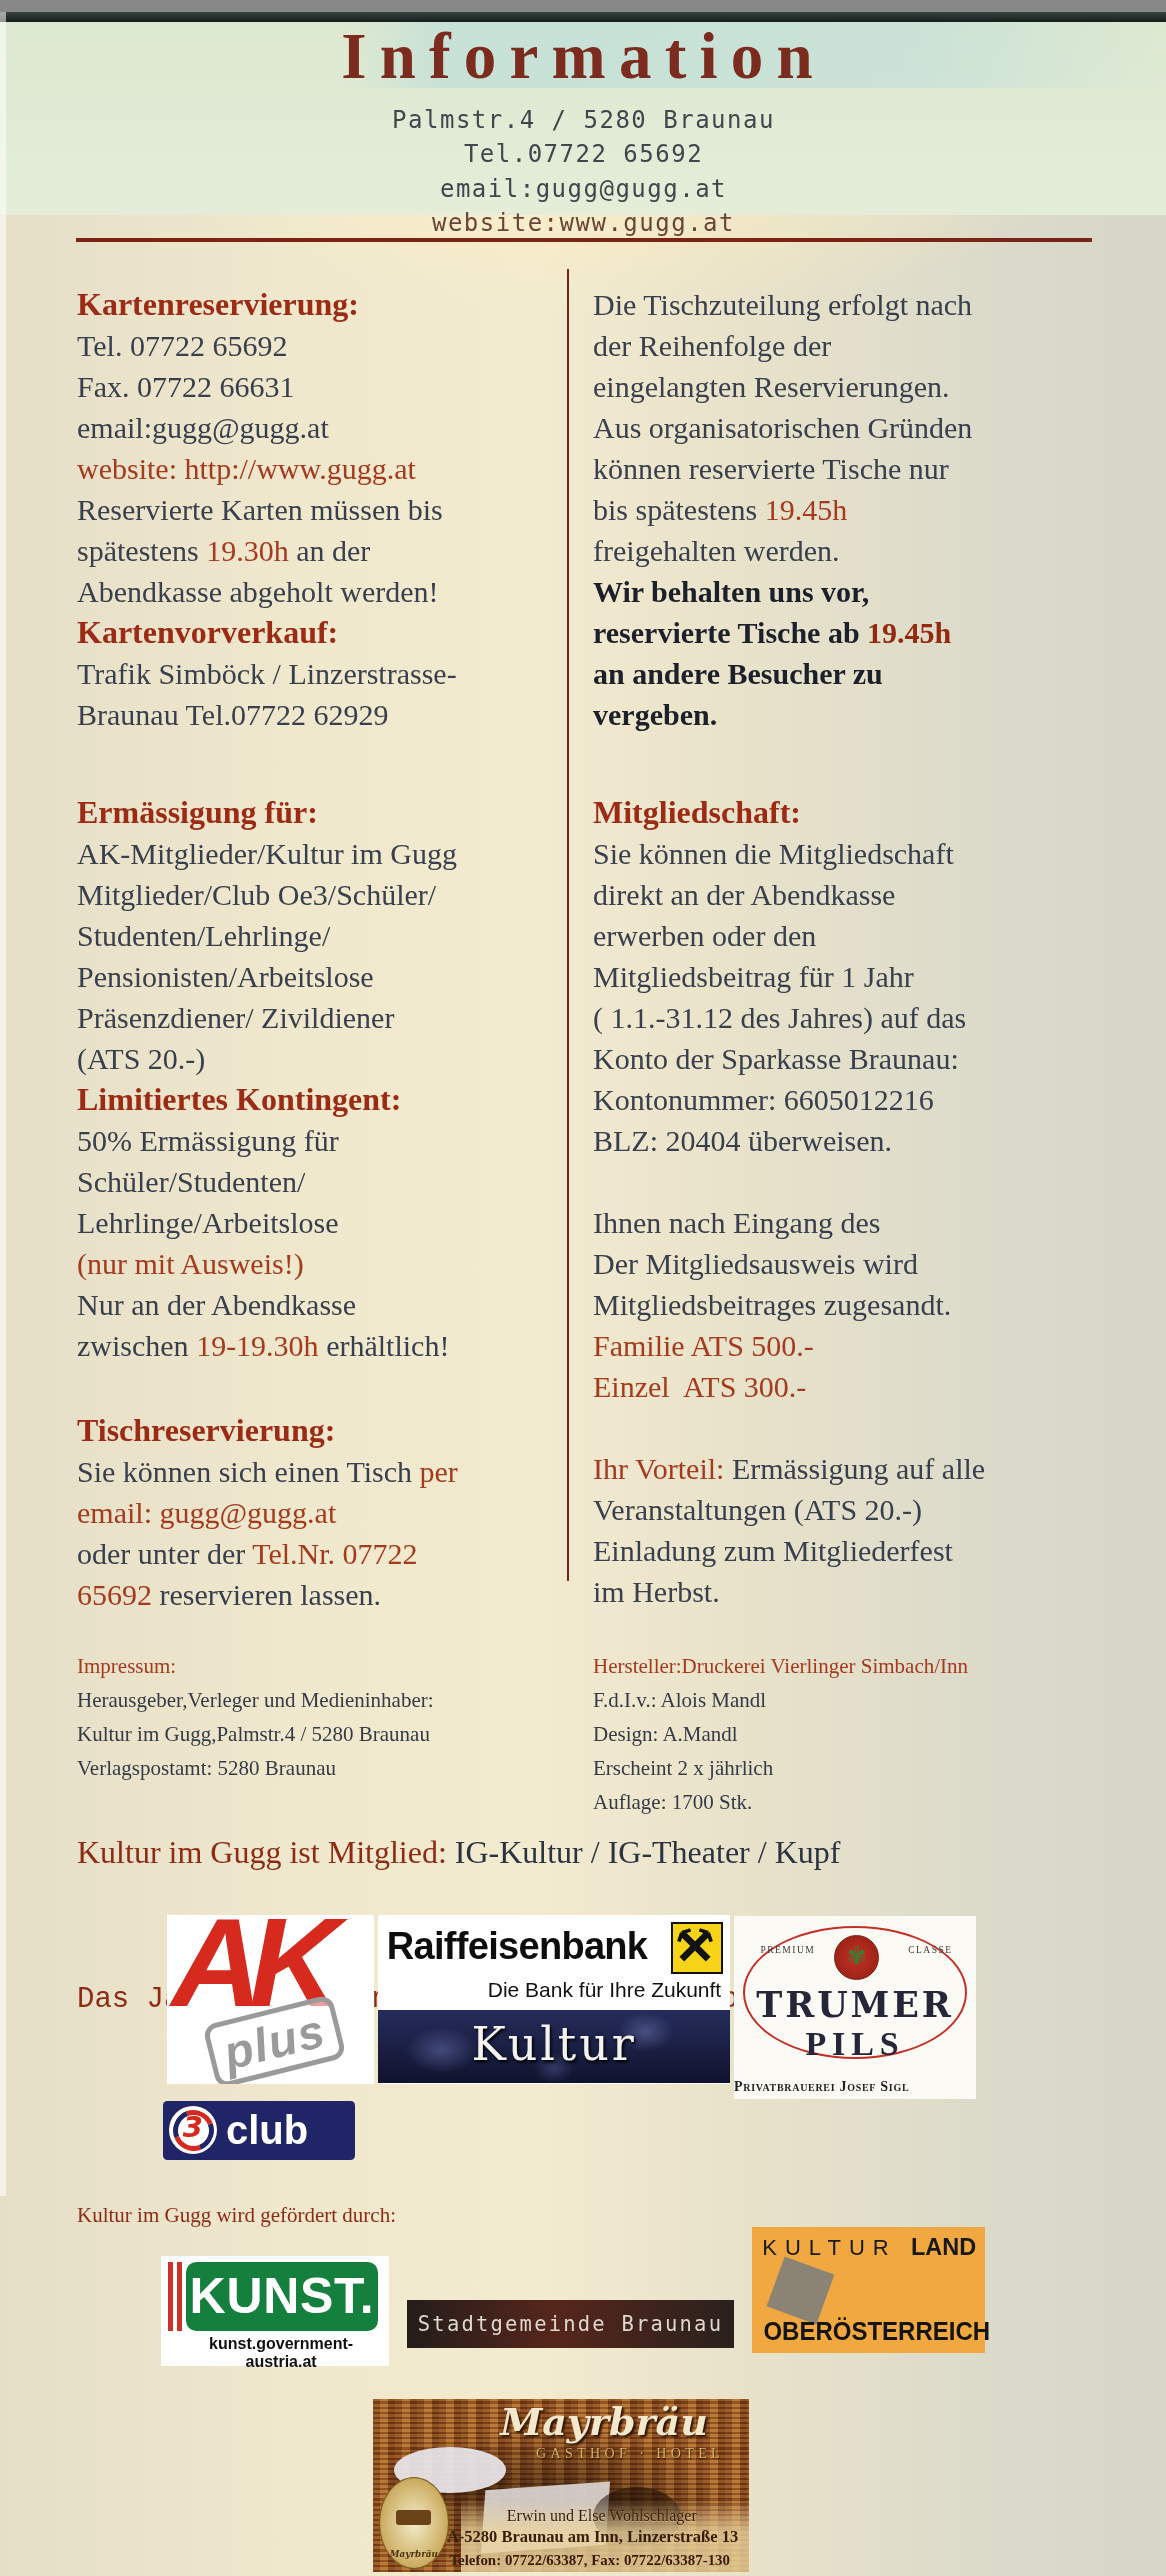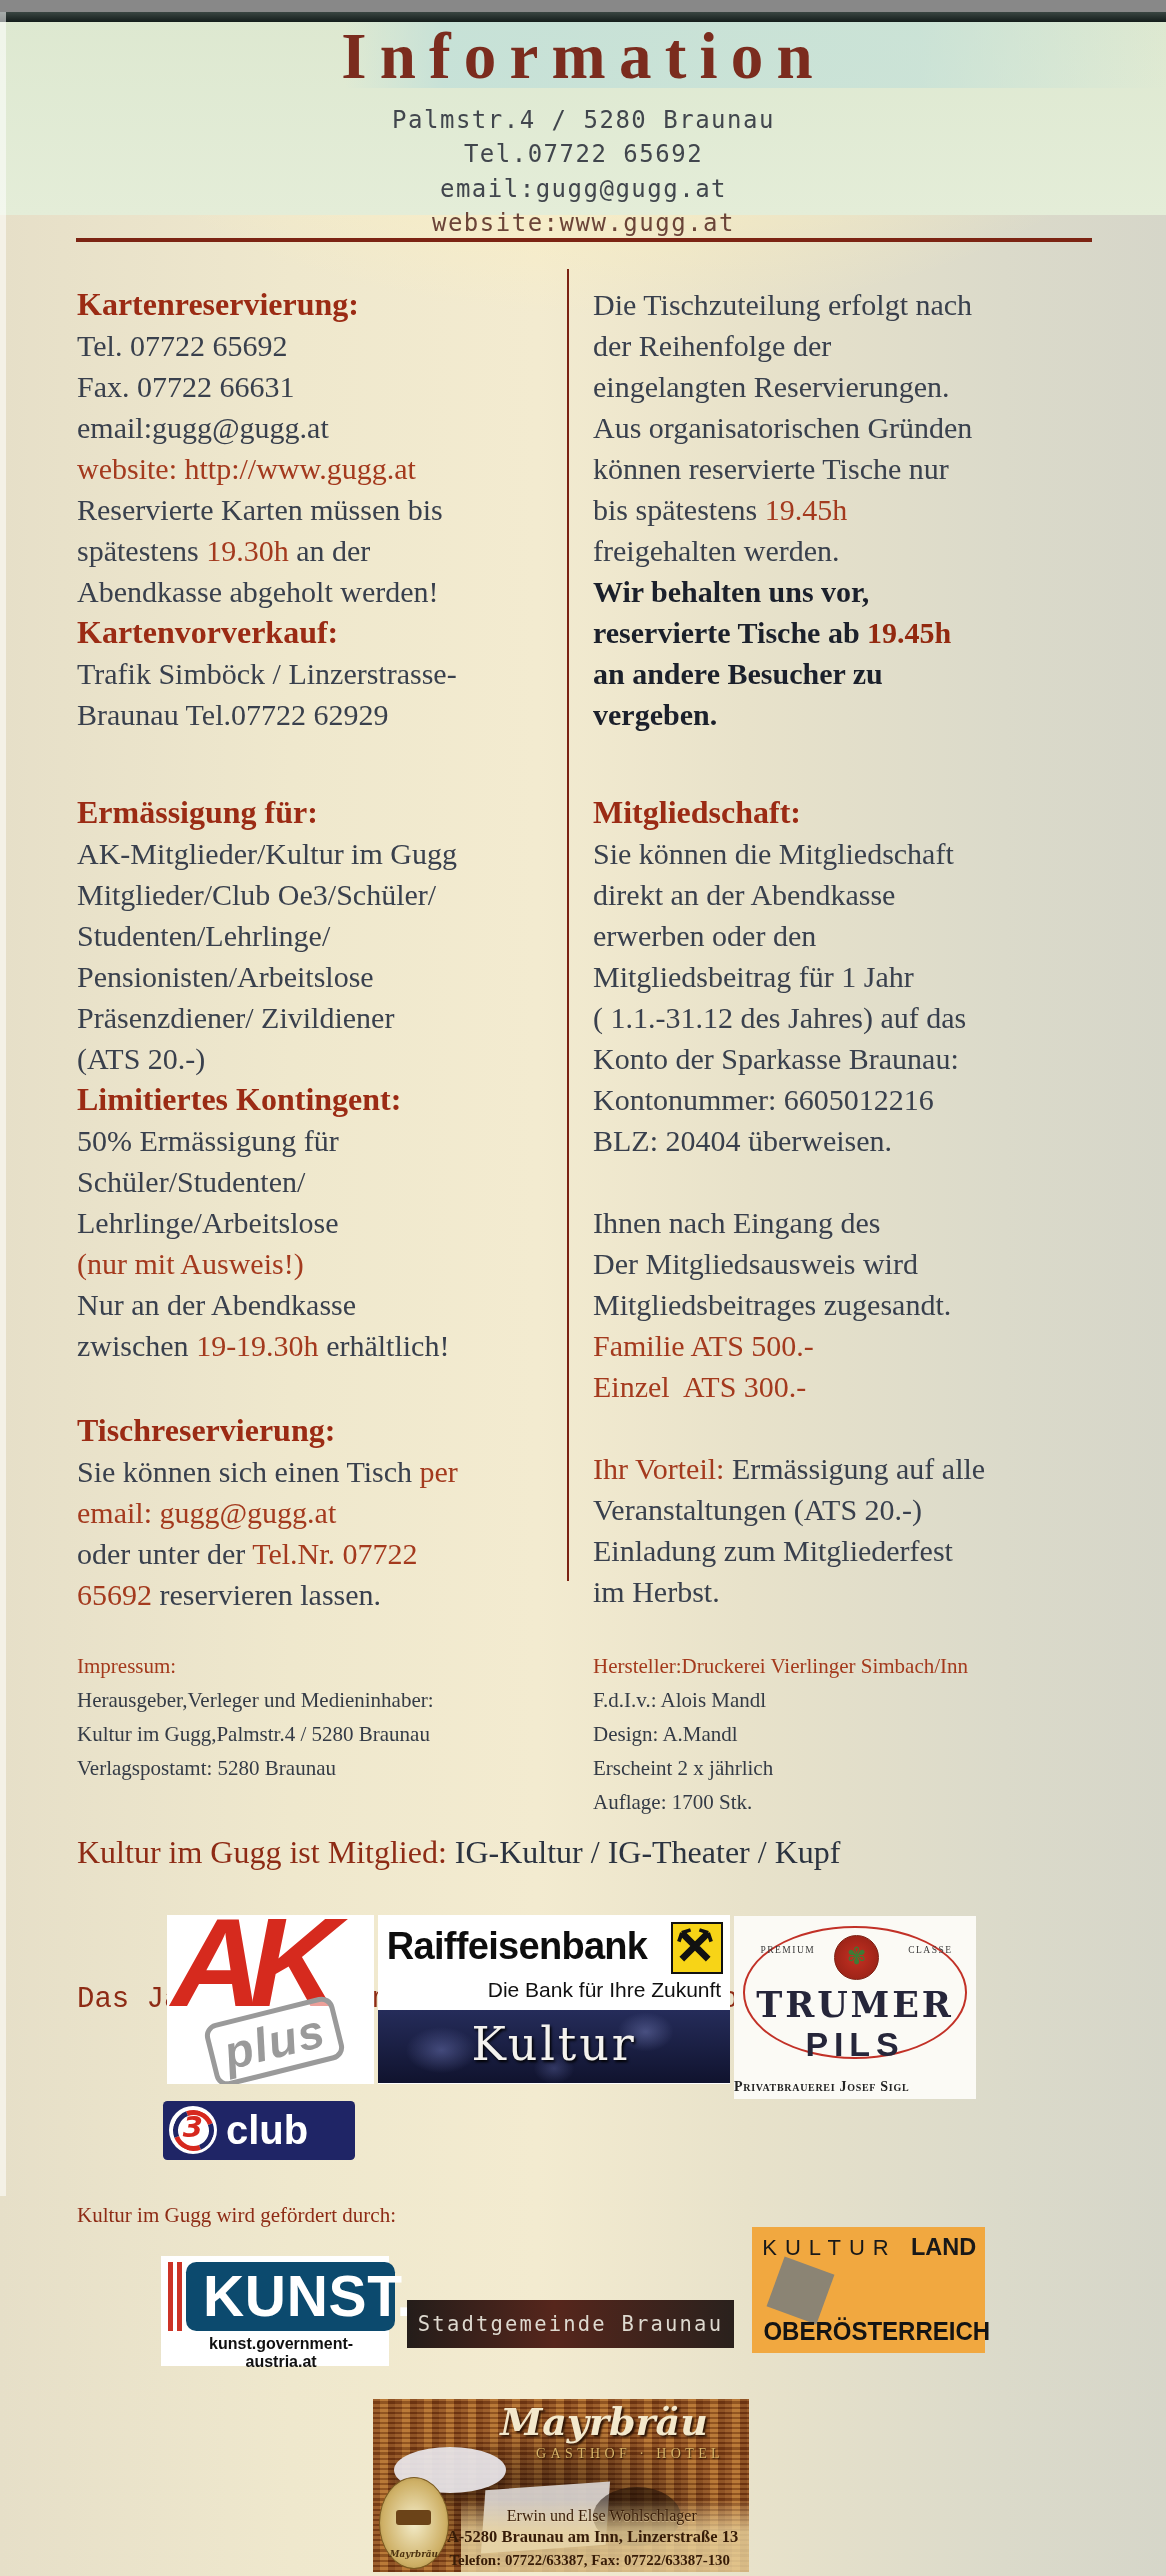--- a/index.html
+++ b/index.html
@@ -73,39 +73,39 @@
   .trumer-ellipse{position:absolute;left:8.8px;right:8.8px;top:10.3px;bottom:40px;
     border:2.9px solid #c23127;border-radius:50%;}
   .trumer-circle{position:absolute;left:50%;top:19px;width:43px;height:43px;margin-left:-21px;
     border-radius:50%;background:radial-gradient(#c53022,#8e1f14);border:1.5px solid #7c1f12;
     text-align:center;line-height:41px;font-size:23.5px;color:#3f7a34;}
   .trumer-premium{position:absolute;left:26.4px;top:29px;font-size:9.5px;letter-spacing:1.5px;color:#3a3a3a;}
   .trumer-classe{position:absolute;right:23.5px;top:29px;font-size:9.5px;letter-spacing:1.5px;color:#3a3a3a;}
   .trumer-name{position:absolute;left:0;top:68px;width:100%;text-align:center;
     font-family:"DejaVu Serif",serif;font-size:35px;font-weight:700;letter-spacing:2.9px;color:#26263a;}
   .trumer-pils{position:absolute;left:0;top:109px;width:100%;text-align:center;
-    font-family:Liberation Sans, sans-serif;font-size:34px;font-weight:700;letter-spacing:5.9px;color:#26263a;}
+    font-family:Liberation Serif, serif;font-size:34px;font-weight:700;letter-spacing:5.9px;color:#26263a;}
   .trumer-sub{position:absolute;left:0;bottom:4.4px;width:100%;text-align:left;
     font-size:14px;font-weight:700;font-variant:small-caps;letter-spacing:0.7px;color:#222;}
   
   .o3-box{position:absolute;left:163px;top:2089px;width:192px;height:59px;background:#1f2566;border-radius:4.4px;}
   .o3-icon{position:absolute;left:5.9px;top:5.1px;width:48px;height:48px;border-radius:50%;background:#fff;overflow:hidden;}
   .o3-ring{position:absolute;left:3.7px;top:3.7px;width:31px;height:31px;border-radius:50%;
     border:5.1px solid #d6281e;border-left-color:#1f2566;border-right-color:#1f2566;transform:rotate(24deg);}
   .o3-three{position:absolute;left:0;top:4.4px;width:48px;text-align:center;
     font-family:"DejaVu Sans",sans-serif;font-size:29px;font-weight:700;font-style:italic;color:#d6281e;}
   .o3-club{position:absolute;left:63px;top:0;line-height:59px;
     font-family:"Liberation Sans",sans-serif;font-size:40px;font-weight:700;color:#fff;}
   
   .kunst-box{left:161px;top:2244px;width:228px;height:110px;}
   .kunst-stripe{position:absolute;top:5.9px;width:5.1px;height:69px;background:#cc3326;}
   .kunst-s1{left:7.3px;} .kunst-s2{left:16px;}
-  .kunst-black{position:absolute;left:25px;top:5.9px;width:192px;height:69px;background:#0c4a6e;border-radius:10.3px;
+  .kunst-black{position:absolute;left:25px;top:5.9px;width:192px;height:69px;background:#15803d;border-radius:10.3px;
     text-align:center;line-height:69px;font-family:"Liberation Sans",sans-serif;
-    font-size:57px;font-weight:700;color:#fff;letter-spacing:0.7px;padding-left:17px;}
+    font-size:50px;font-weight:700;color:#fff;letter-spacing:0.7px;}
   .kunst-url{position:absolute;left:17.6px;top:79px;width:205px;text-align:center;
     font-family:"Liberation Sans",sans-serif;font-size:16px;font-weight:700;color:#111;}
   .stadt-strip{position:absolute;left:407px;top:2288px;width:327px;height:48px;
     background:linear-gradient(90deg,#241d1a,#56261c 45%,#2a211d);
     text-align:center;line-height:48px;font-family:"DejaVu Sans Mono",monospace;
     font-size:20.5px;letter-spacing:2.2px;color:#ded9cf;}
   .kland-box{position:absolute;left:752px;top:2215px;width:233px;height:126px;background:#f1a840;}
   .kland-top{position:absolute;left:10.3px;right:8.8px;top:7.3px;display:flex;justify-content:space-between;align-items:baseline;
     font-family:"Liberation Sans",sans-serif;color:#191919;}
   .kland-kultur{font-size:22px;letter-spacing:8px;}

